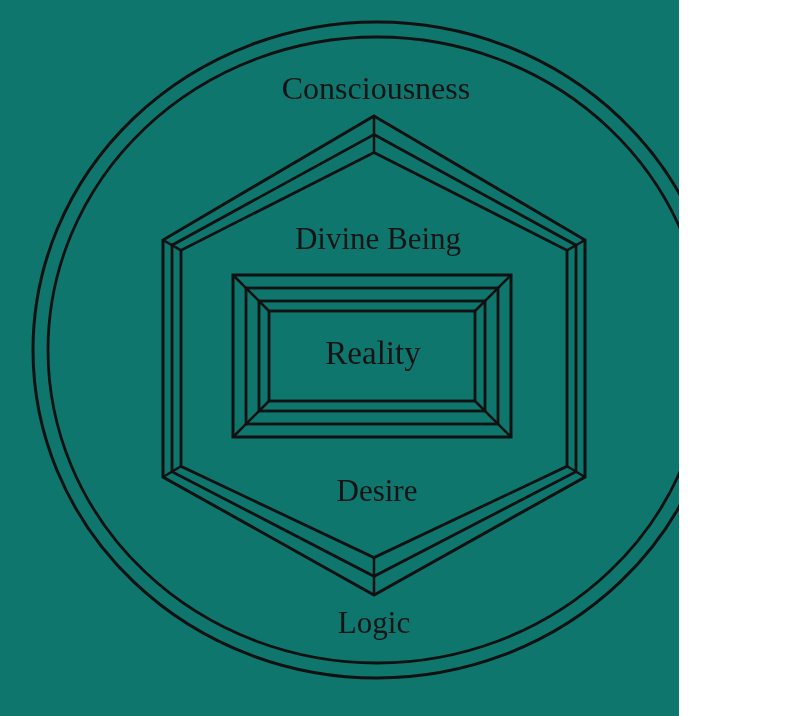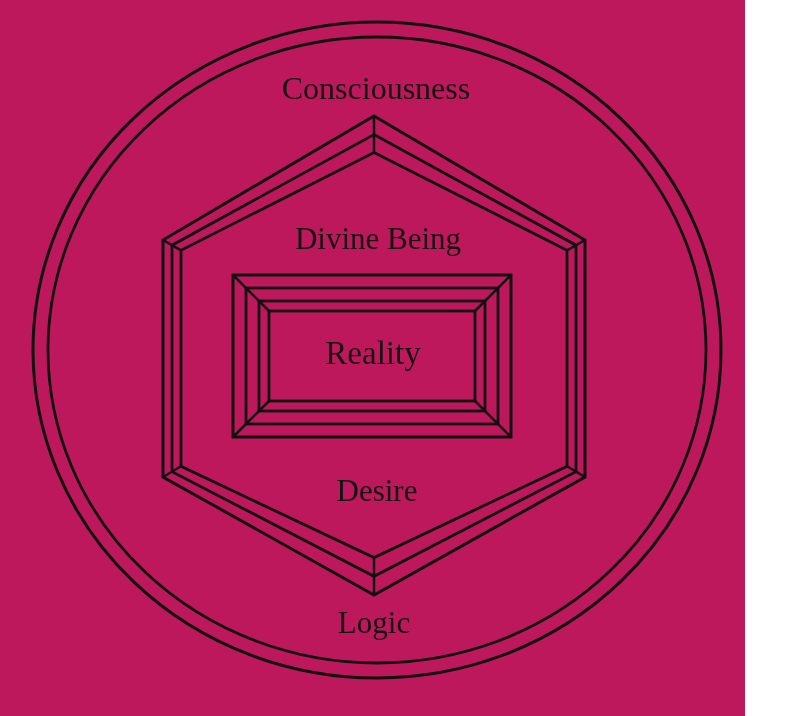--- a/index.html
+++ b/index.html
@@ -2,23 +2,23 @@
 <html><head>
 <meta charset="utf-8">
 <style>
   html, body {
     margin: 0;
     padding: 0;
     background: #ffffff;
   }
   .stage {
     position: relative;
-    width: 745px;
+    width: 679px;
     height: 716px;
-    background: #be185d;
+    background: #0f766e;
     overflow: hidden;
   }
   svg { display: block; }
   .lbl {
     font-family: "Liberation Serif", "DejaVu Serif", serif;
     fill: #141414;
   }
   .lbl-lg { font-size: 32px; }
   .lbl-md { font-size: 31px; }
   .lbl-reality { font-size: 33px; }

